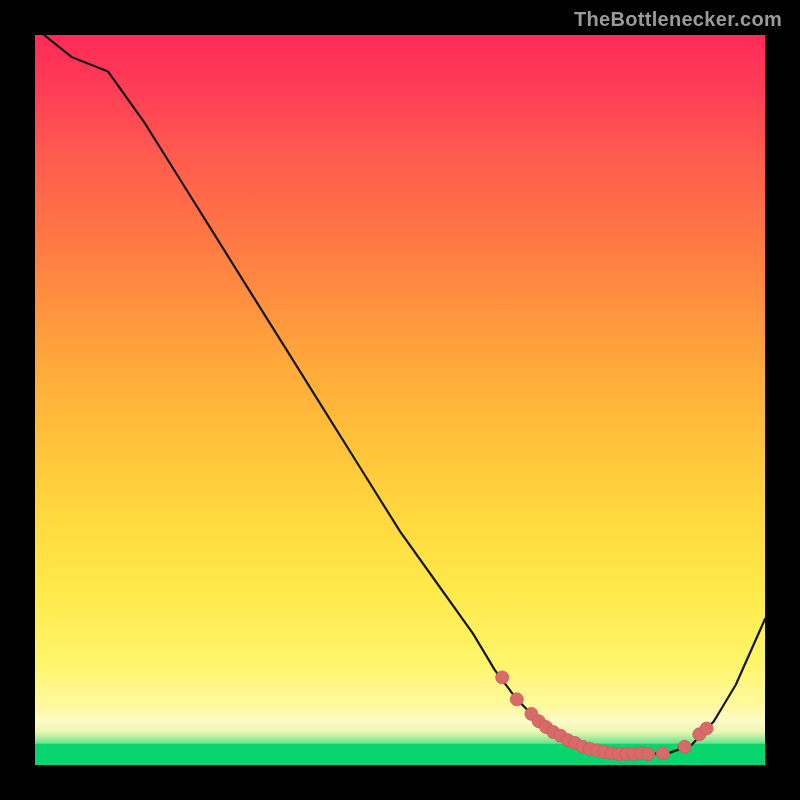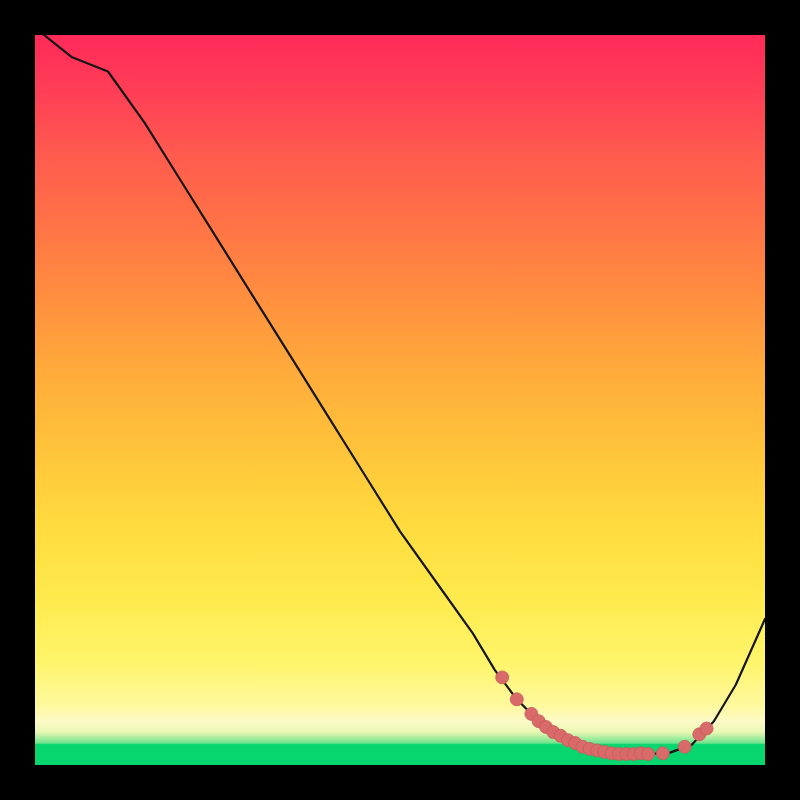--- a/index.html
+++ b/index.html
@@ -87,13 +87,14 @@
           <circle cx="598.6" cy="719.0" r="6.5" fill="#d86a6a" stroke="#c95a5a" stroke-width="0.8"></circle>
           <circle cx="605.9" cy="718.3" r="6.5" fill="#d86a6a" stroke="#c95a5a" stroke-width="0.8"></circle>
           <circle cx="613.2" cy="719.0" r="6.5" fill="#d86a6a" stroke="#c95a5a" stroke-width="0.8"></circle>
           <circle cx="627.8" cy="718.3" r="6.5" fill="#d86a6a" stroke="#c95a5a" stroke-width="0.8"></circle>
           <circle cx="649.7" cy="711.8" r="6.5" fill="#d86a6a" stroke="#c95a5a" stroke-width="0.8"></circle>
           <circle cx="664.3" cy="699.3" r="6.5" fill="#d86a6a" stroke="#c95a5a" stroke-width="0.8"></circle>
           <circle cx="671.6" cy="693.5" r="6.5" fill="#d86a6a" stroke="#c95a5a" stroke-width="0.8"></circle>
         </g>
     </svg>
   </div>
+  <div class="credit">TheBottlenecker.com</div>
 </div>
 
 </body></html>

